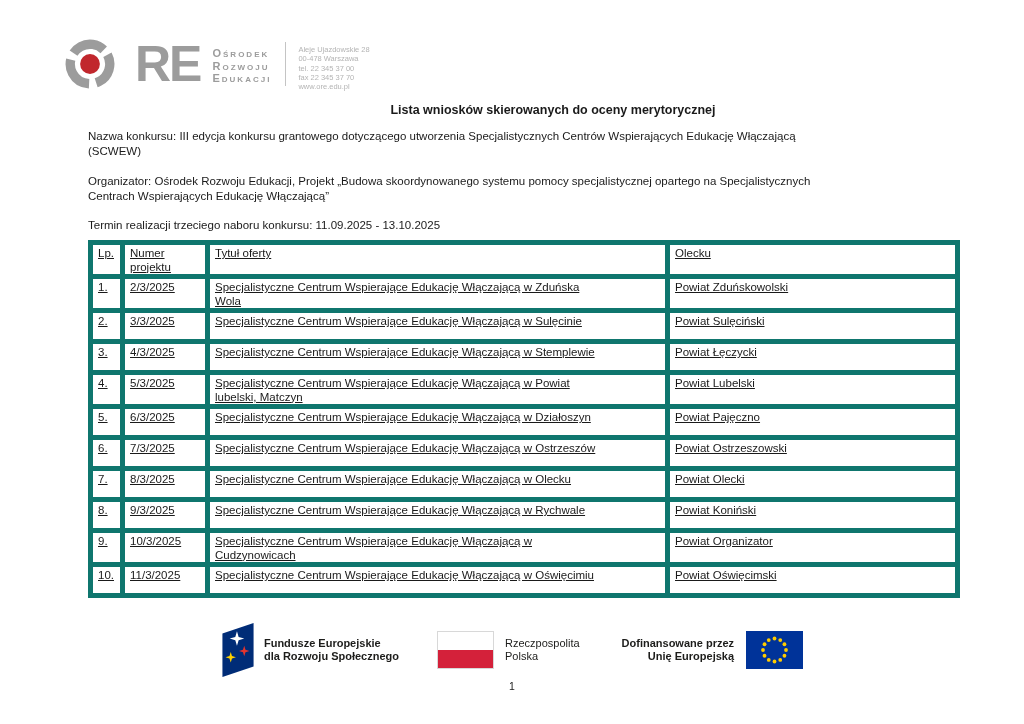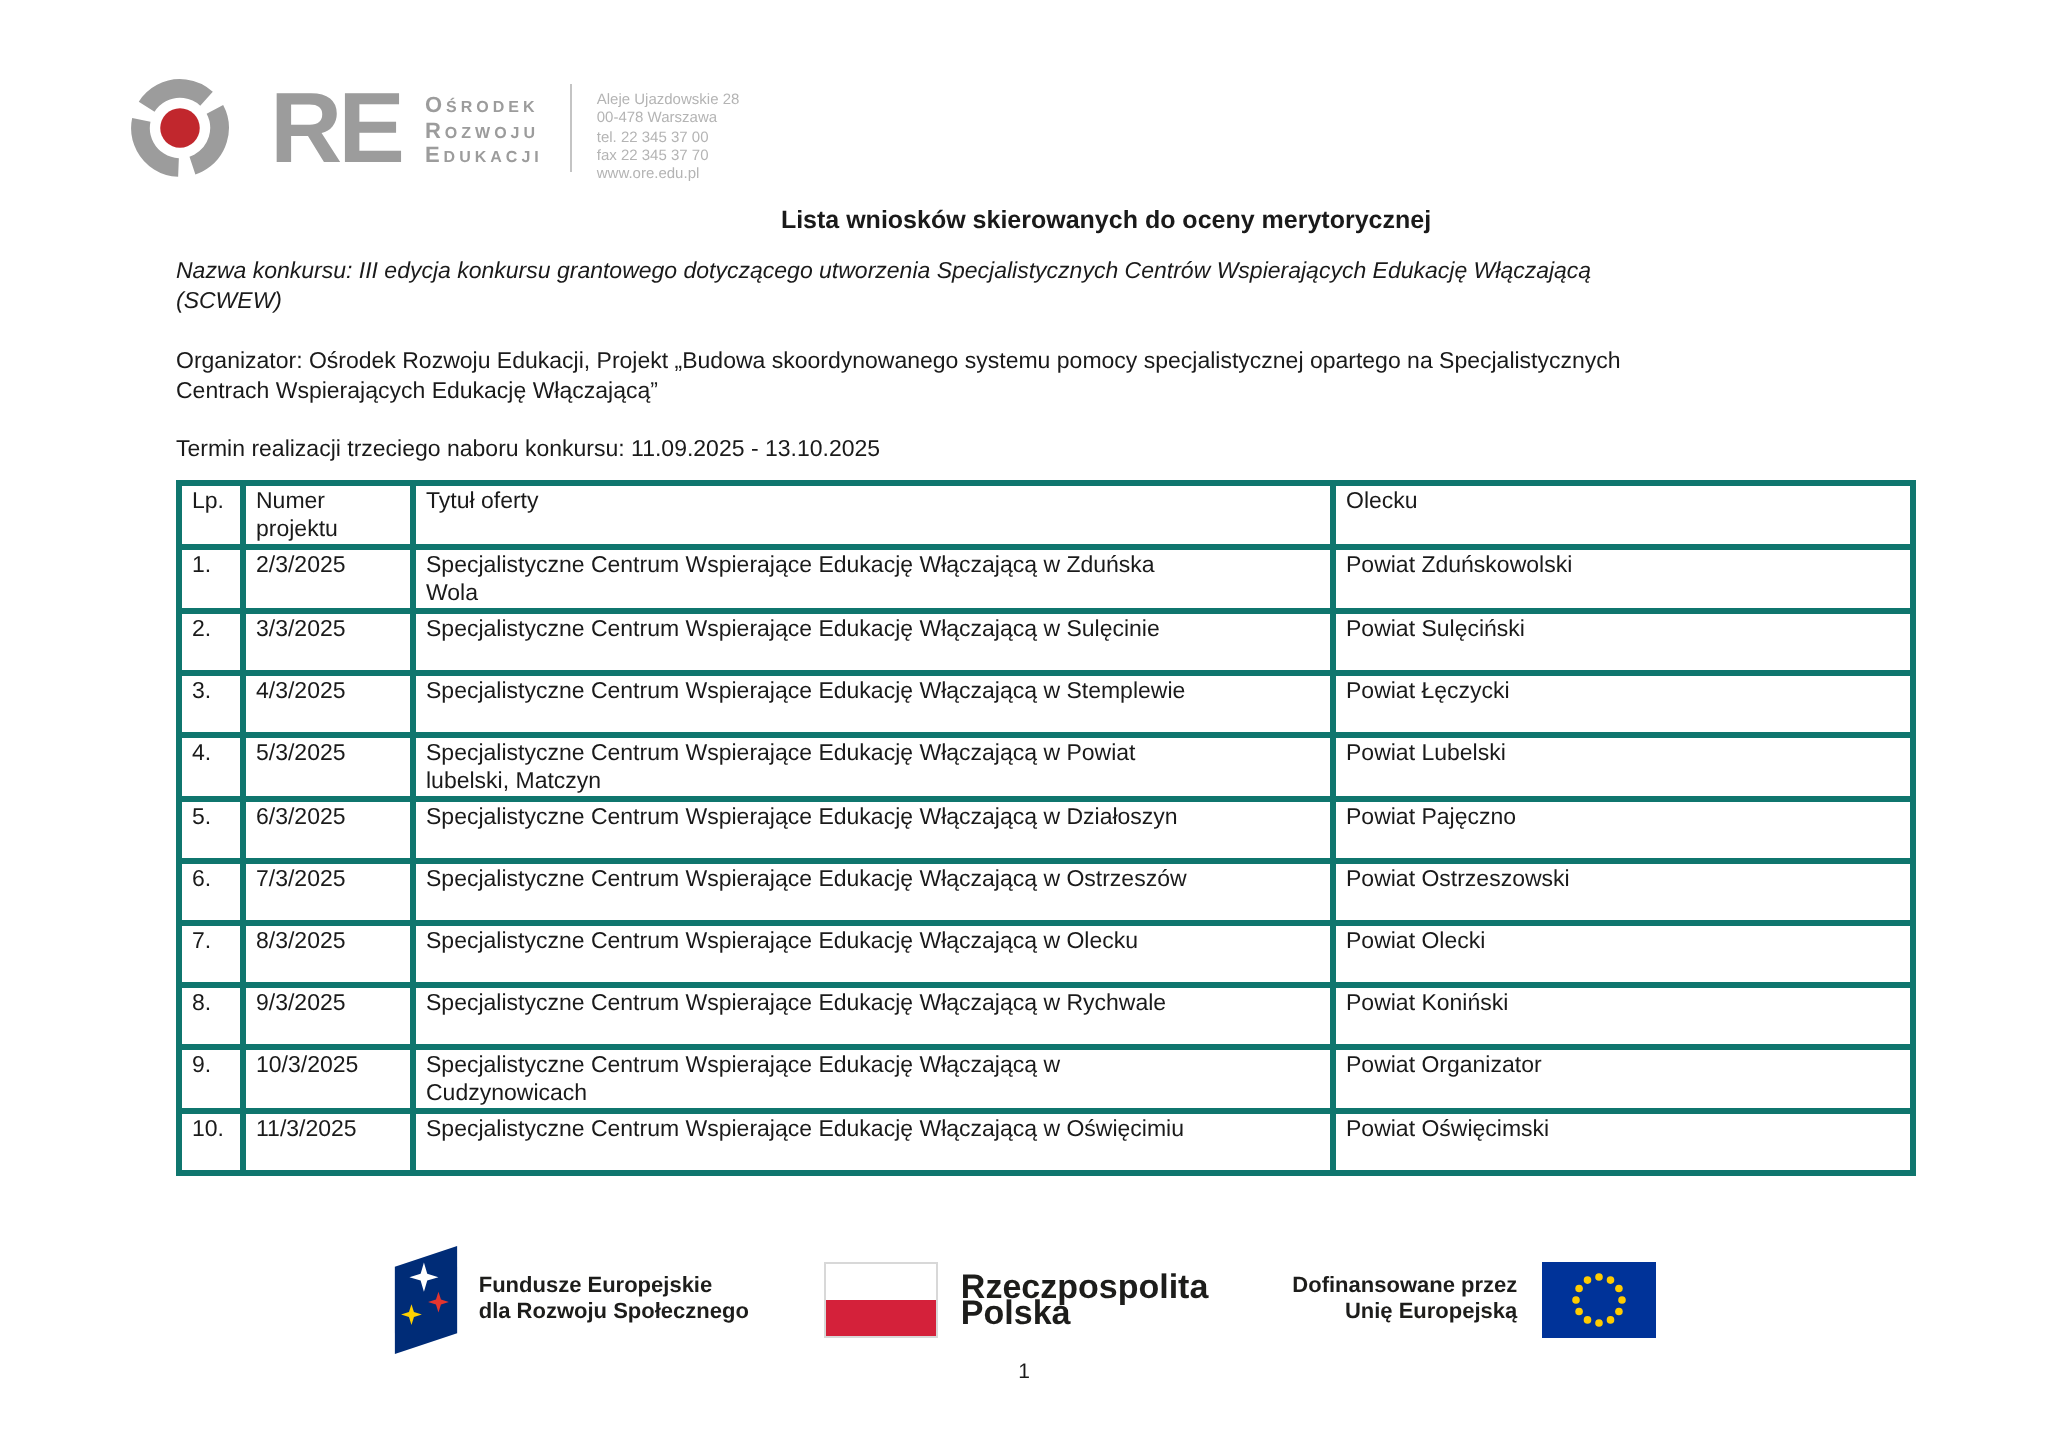--- a/index.html
+++ b/index.html
@@ -25,44 +25,44 @@
   .ore-address {
     margin-left:12px; margin-top:7px; color:#b4b4b4; font-size:7.5px;
     line-height:9.3px; white-space:pre-line;
   }
   
   .doc-title {
     position:absolute; top:103px; left:0; width:100%; text-align:center;
     font-size:12.5px; font-weight:bold;margin-left:41px;
   }
   .para { position:absolute; left:88px; width:868px; font-size:11.5px; line-height:15px; white-space:pre-line; }
-  #para-nazwa   { top:129px;font-style:italic; }
+  #para-nazwa   { top:129px; }
   #para-organizator { top:174px; }
   #para-termin  { top:218px; }
   
   table.wnioski {
     position:absolute; top:240px; left:88px; width:867px;
     border-collapse:collapse; table-layout:fixed;
   }
   table.wnioski th, table.wnioski td {
-    border:3px solid #0f766e; font-size:11.5px; line-height:13.5px;
+    border:5px solid #0f766e; font-size:11.5px; line-height:13.5px;
     vertical-align:top; text-align:left; padding:2px 5px 0 5px;
-    height:31px; font-weight:normal; white-space:pre-line; overflow:hidden;
+    height:31px; font-weight:normal; white-space:pre-line; overflow:hidden;text-decoration:underline;
   }
   
   .footer-banner {
     position:absolute; top:620px; left:0; width:100%; height:60px;
     display:flex; justify-content:center; align-items:center;
   }
   .footer-item { display:flex; align-items:center; }
   .fe-label { font-size:11px; font-weight:bold; line-height:13.5px; color:#1d1d1b; margin-left:9px; white-space:pre-line; }
   .pl-flag { width:57px; height:38px; border:1px solid #d8d8d8; margin-left:38px; }
   .pl-flag .white { height:50%; background:#ffffff; }
   .pl-flag .red { height:50%; background:#d4213a; }
-  .pl-label { font-size:17px; font-weight:bold; line-height:13.5px; color:#1d1d1b; margin-left:11px; white-space:pre-line; }
+  .pl-label { font-size:11px; font-weight:normal; line-height:13.5px; color:#1d1d1b; margin-left:11px; white-space:pre-line; }
   .eu-label { font-size:11px; font-weight:bold; line-height:13.5px; color:#1d1d1b; margin-left:42px; text-align:right; white-space:pre-line; }
   .eu-flag { margin-left:12px; }
   .page-number { position:absolute; top:680px; left:0; width:100%; text-align:center; font-size:10.5px; color:#1a1a1a; }
 </style>
 </head>
 <body>
 
 <div id="page">
 
   <div class="logo-block">

